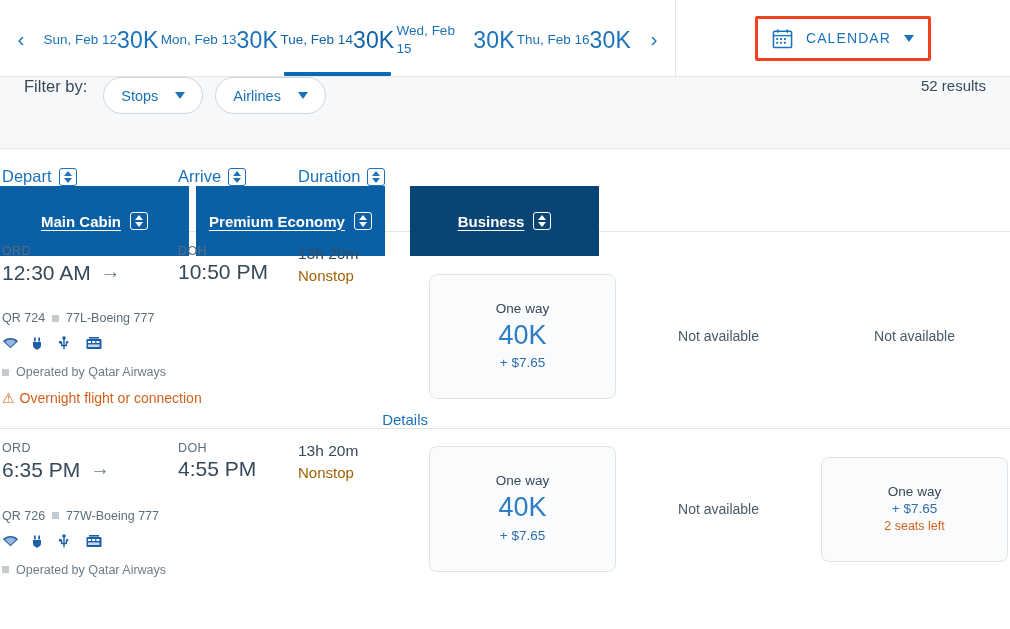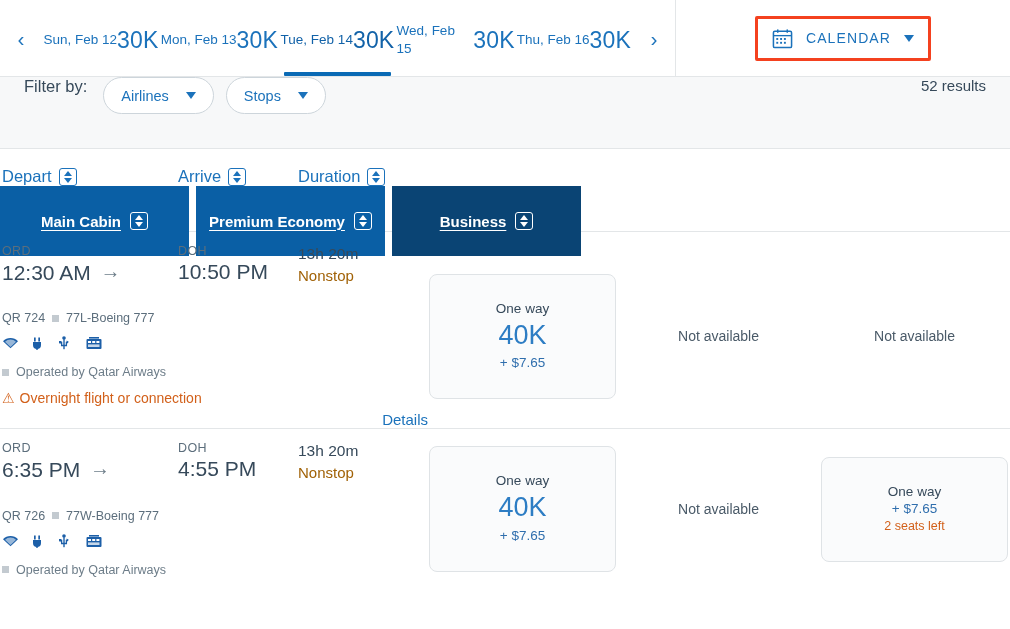--- a/index.html
+++ b/index.html
@@ -210,26 +210,26 @@
       <span class="cal-label">CALENDAR</span>
       <span class="cal-caret"></span>
     </div>
   </div>
 </div>
 
 <div class="filter-bar">
   <span class="filter-label">Filter by:</span>
 
   <div class="pill">
+    <span class="pill-text">Stops</span>
+    <span class="pill-caret"></span>
+  </div>
+
+  <div class="pill">
     <span class="pill-text">Airlines</span>
-    <span class="pill-caret"></span>
-  </div>
-
-  <div class="pill">
-    <span class="pill-text">Stops</span>
     <span class="pill-caret"></span>
   </div>
 
   <span class="results-count">52 results</span>
 </div>
 
 <div class="table">
 
   <div class="col-headers">
     <div class="hdr-left">
@@ -264,21 +264,21 @@
             <i class="down"></i>
           </span>
       </div>
       <div class="cabin-hdr" style="background: rgb(10, 95, 165);">
         <span class="c-text">Premium Economy</span>
         <span class="sort-box on-blue">
             <i class="up"></i>
             <i class="down"></i>
           </span>
       </div>
-      <div class="cabin-hdr" style="background: rgb(10, 68, 116);">
+      <div class="cabin-hdr" style="background: rgb(10, 68, 116); margin-left: 18px;">
         <span class="c-text">Business</span>
         <span class="sort-box on-blue">
             <i class="up"></i>
             <i class="down"></i>
           </span>
       </div>
     </div>
   </div>
 
   <div class="flight-row">

